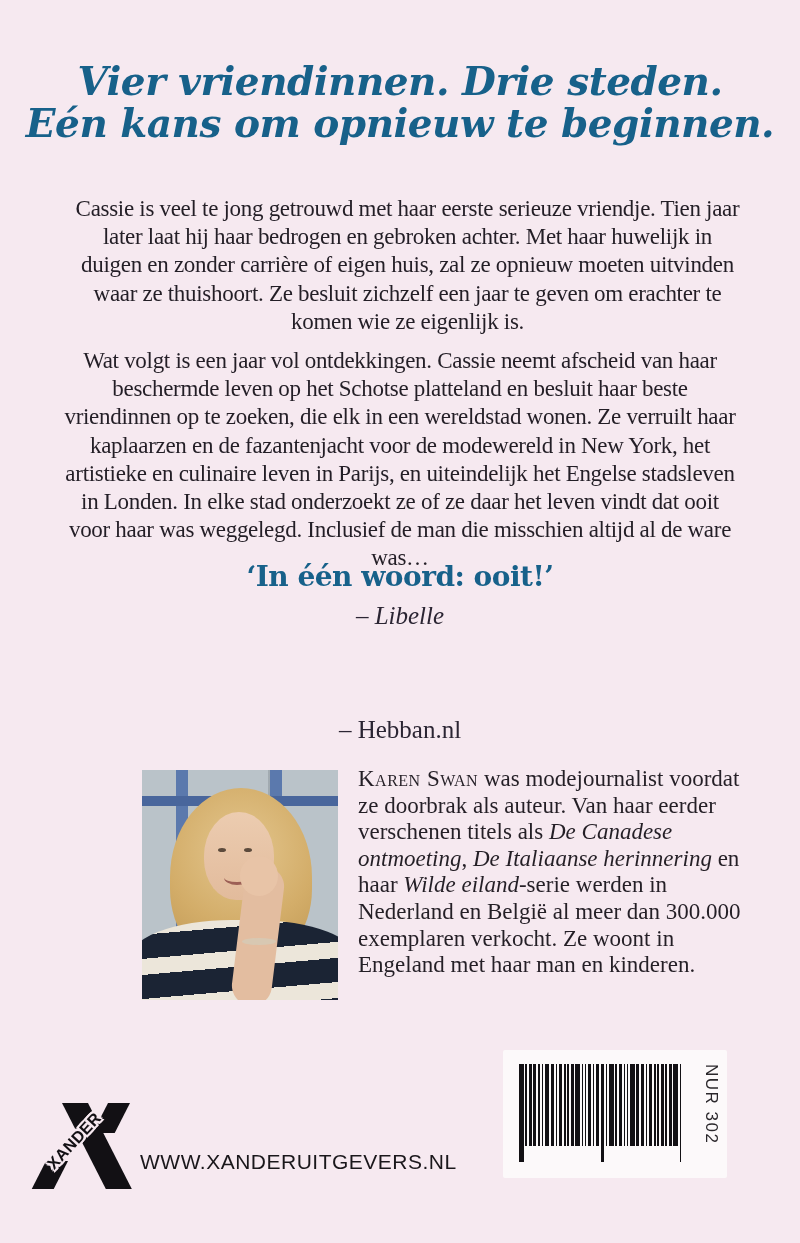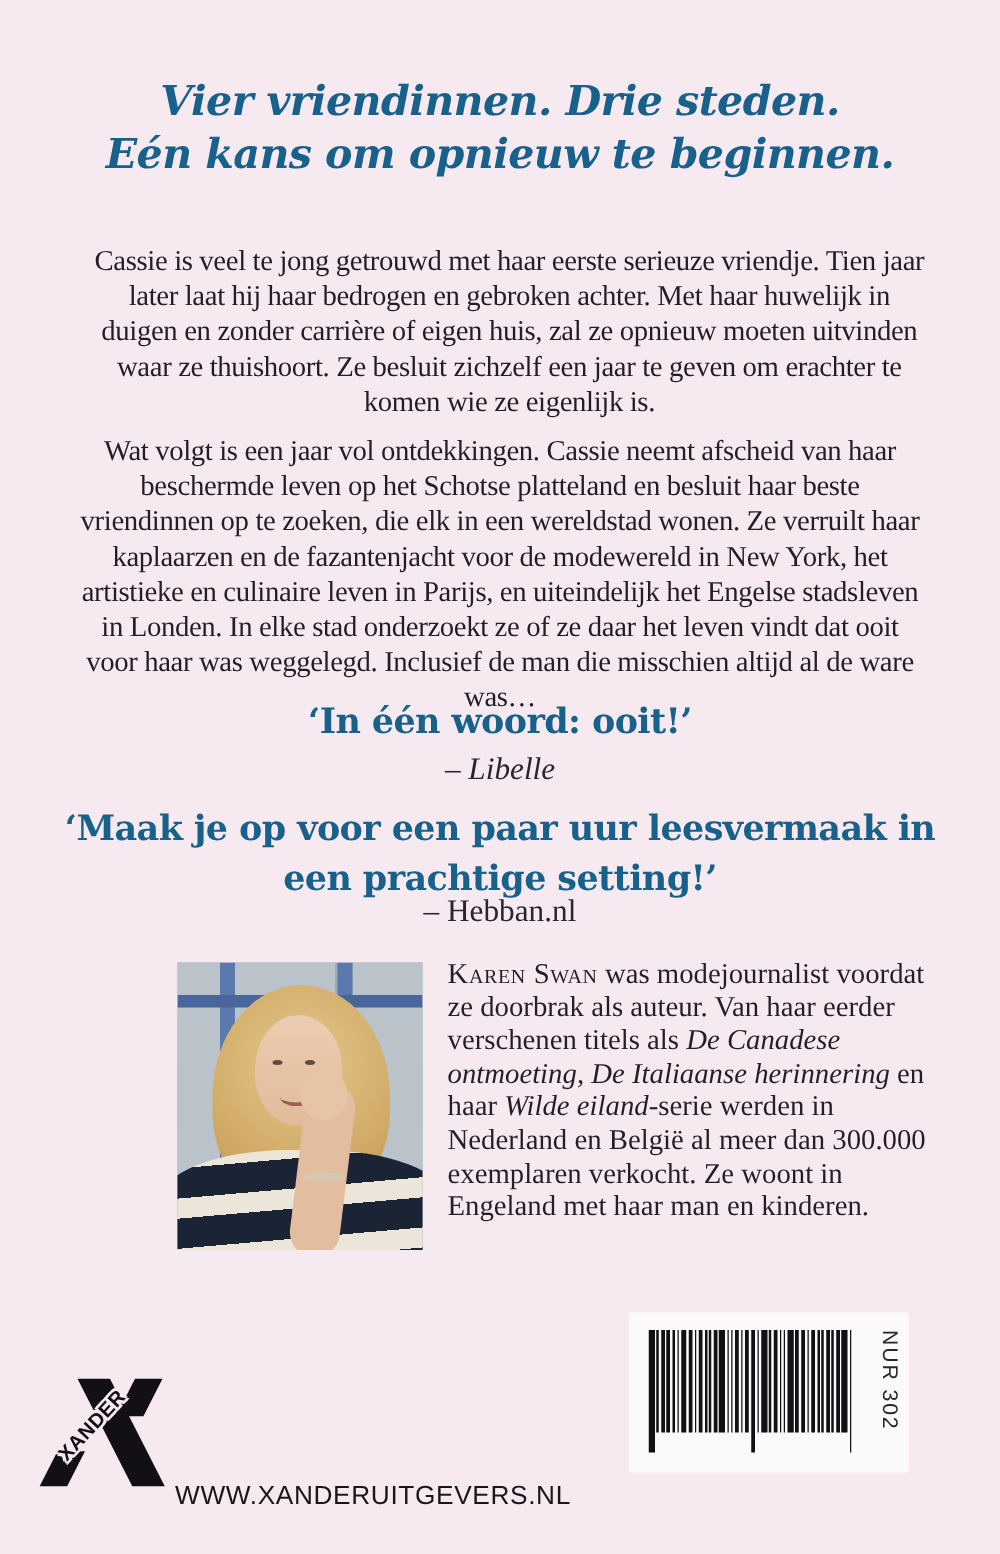--- a/index.html
+++ b/index.html
@@ -9,21 +9,21 @@
     background:#f6e9f0;
     overflow:hidden;
     font-family:"Liberation Serif", serif;
   }
   
   .headline{
     position:absolute;top:60px;left:0;right:0;
     text-align:center;
     font-family:"DejaVu Serif", serif;
     font-style:italic;font-weight:bold;
-    font-size:33px;line-height:42px;
+    font-size:39px;line-height:42px;
     color:#17618a;
     letter-spacing:-0.5px;
   }
   
   .synopsis{
     position:absolute;left:60px;right:60px;
     text-align:center;
     font-size:23px;line-height:28.2px;
     color:#231e26;
     letter-spacing:-0.3px;
@@ -120,21 +120,20 @@
     transform:rotate(-47deg);transform-origin:left bottom;
     text-shadow:
       -2px 0 0 #f6e9f0, 2px 0 0 #f6e9f0, 0 -2px 0 #f6e9f0, 0 2px 0 #f6e9f0,
       -2px -2px 0 #f6e9f0, 2px 2px 0 #f6e9f0, -2px 2px 0 #f6e9f0, 2px -2px 0 #f6e9f0;
   }
   .website{
     position:absolute;left:140px;top:1150px;
     font-family:"Liberation Sans", sans-serif;
     font-size:21px;letter-spacing:0.5px;
     color:#1a171b;
-    margin-top:35px;
   }
   
   .barcode-box{
     position:absolute;left:503px;top:1050px;
     width:224px;height:128px;
     background:#fcf9fa;
     border-radius:2px;
   }
   .bars{
     position:absolute;left:16px;top:14px;width:160px;height:98px;
@@ -163,21 +162,20 @@
     <div>Vier vriendinnen. Drie steden.</div>
     <div>Eén kans om opnieuw te beginnen.</div>
   </div>
 
   <p class="synopsis p1">Cassie is veel te jong getrouwd met haar eerste serieuze vriendje. Tien jaar later laat hij haar bedrogen en gebroken achter. Met haar huwelijk in duigen en zonder carrière of eigen huis, zal ze opnieuw moeten uitvinden waar ze thuishoort. Ze besluit zichzelf een jaar te geven om erachter te komen wie ze eigenlijk is.</p>
   <p class="synopsis p2">Wat volgt is een jaar vol ontdekkingen. Cassie neemt afscheid van haar beschermde leven op het Schotse platteland en besluit haar beste vriendinnen op te zoeken, die elk in een wereldstad wonen. Ze verruilt haar kaplaarzen en de fazantenjacht voor de modewereld in New York, het artistieke en culinaire leven in Parijs, en uiteindelijk het Engelse stadsleven in Londen. In elke stad onderzoekt ze of ze daar het leven vindt dat ooit voor haar was weggelegd. Inclusief de man die misschien altijd al de ware was…</p>
 
   <div class="quote quote1">‘In één woord: ooit!’</div>
   <div class="quote-src src1">– Libelle</div>
 
-  <div class="quote quote2">‘Maak je op voor een paar uur leesvermaak in een prachtige setting!’</div>
   <div class="quote-src src2">– Hebban.nl</div>
 
   <div class="photo">
     <div class="pane a"></div>
     <div class="pane b"></div>
     <div class="pane c"></div>
     <div class="frame-v a"></div>
     <div class="frame-v b"></div>
     <div class="frame-h"></div>
     <div class="hair"></div>

